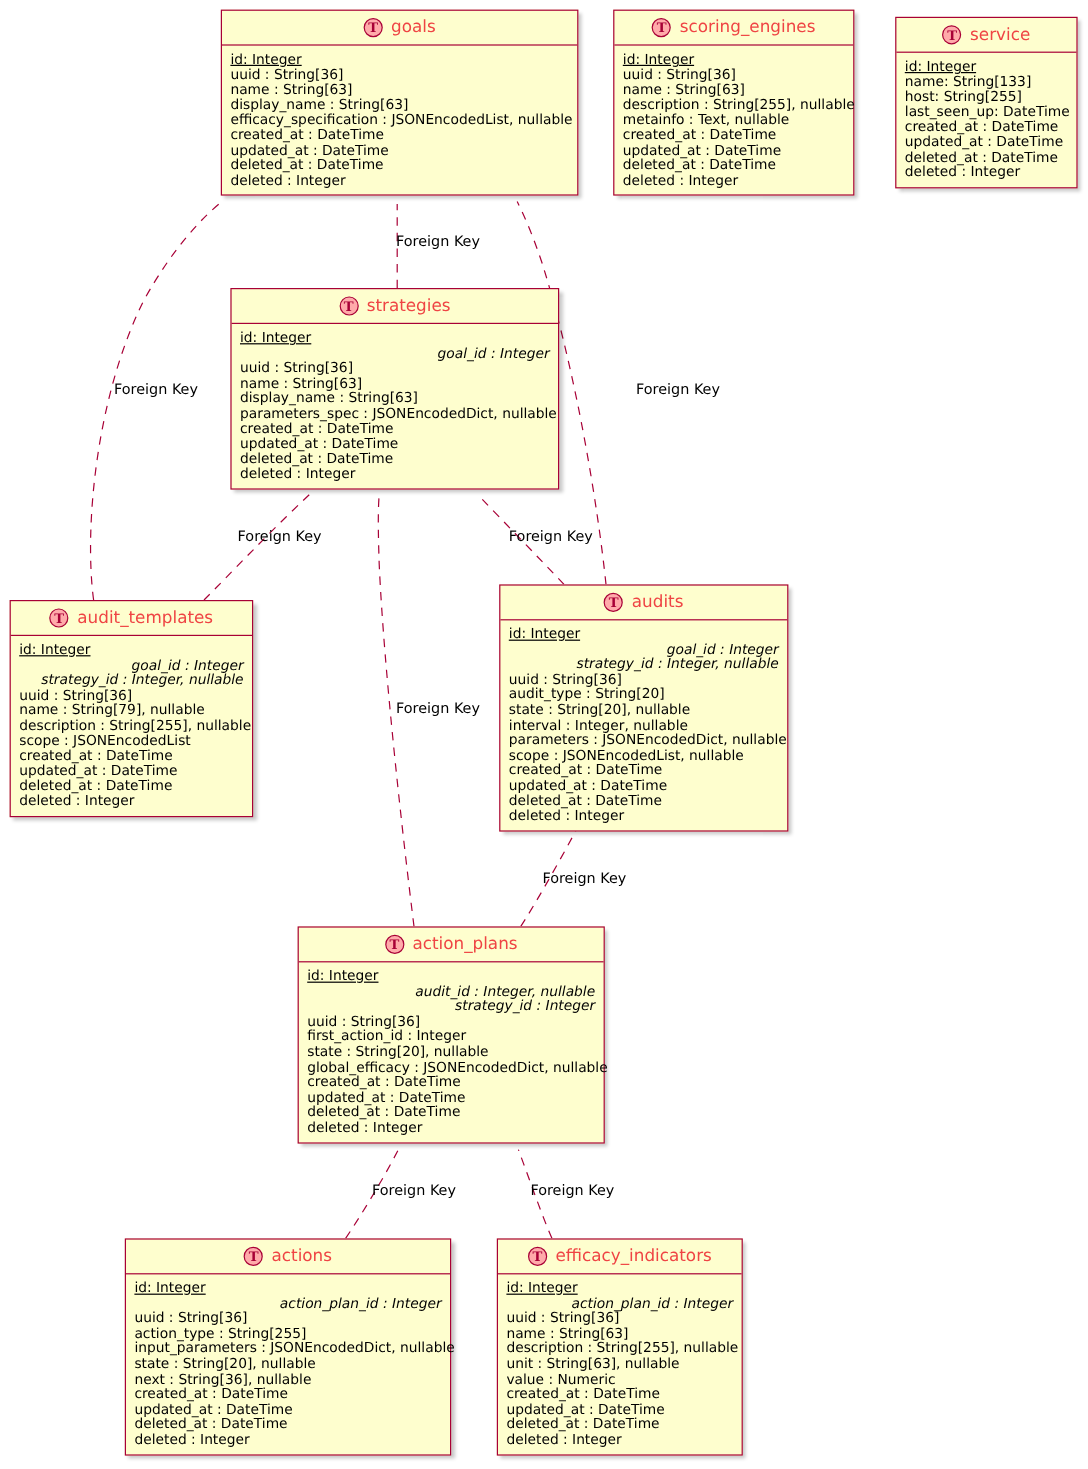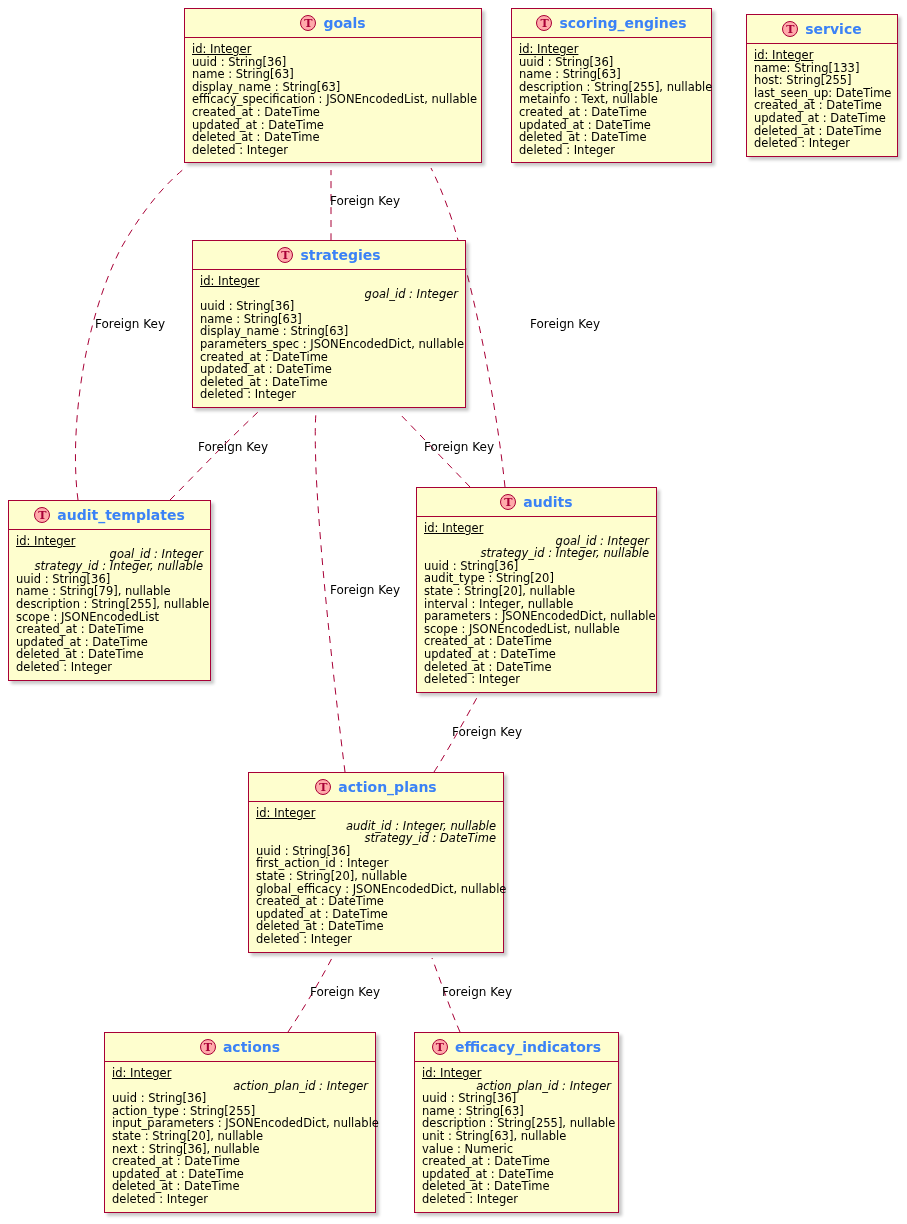--- a/index.html
+++ b/index.html
@@ -26,23 +26,22 @@
     display: flex;
     align-items: center;
     justify-content: center;
     gap: 7px;
     padding: 6px 10px 6px 10px;
     border-bottom: 1px solid #a80036;
     box-sizing: border-box;
   }
   .entity-title {
     font-size: 14px;
-    color: #3b82f6;
+    color: #ef4444;
     white-space: nowrap;
-    font-weight: bold;
   }
   .t-icon {
     width: 16px;
     height: 16px;
     border-radius: 50%;
     background: #ffaaaa;
     border: 1px solid #a80036;
     color: #a80036;
     font-size: 11px;
     line-height: 15px;
@@ -226,21 +225,21 @@
         </div>
       </div>
       <div class="entity" style="left: 248px; top: 772px; width: 256px;">
         <div class="entity-header">
           <span class="t-icon">T</span>
           <span class="entity-title">action_plans</span>
         </div>
         <div class="entity-body">
           <div class="field pk">id: Integer</div>
           <div class="field fk">audit_id : Integer, nullable</div>
-          <div class="field fk">strategy_id : DateTime</div>
+          <div class="field fk">strategy_id : Integer</div>
           <div class="field">uuid : String[36]</div>
           <div class="field">first_action_id : Integer</div>
           <div class="field">state : String[20], nullable</div>
           <div class="field">global_efficacy : JSONEncodedDict, nullable</div>
           <div class="field">created_at : DateTime</div>
           <div class="field">updated_at : DateTime</div>
           <div class="field">deleted_at : DateTime</div>
           <div class="field">deleted : Integer</div>
         </div>
       </div>

